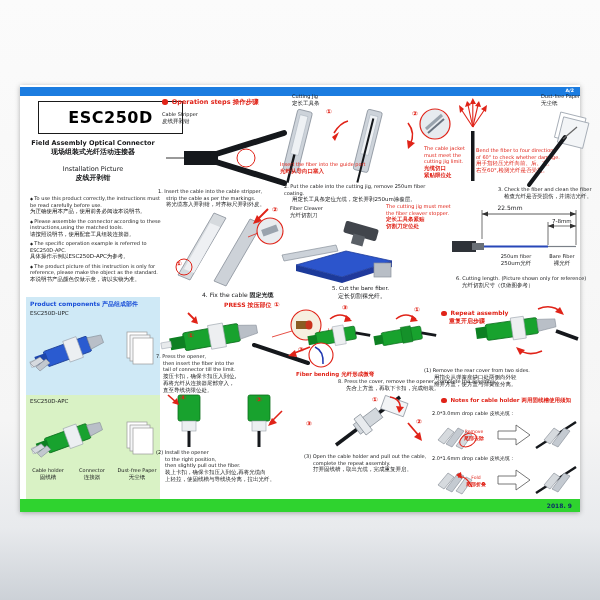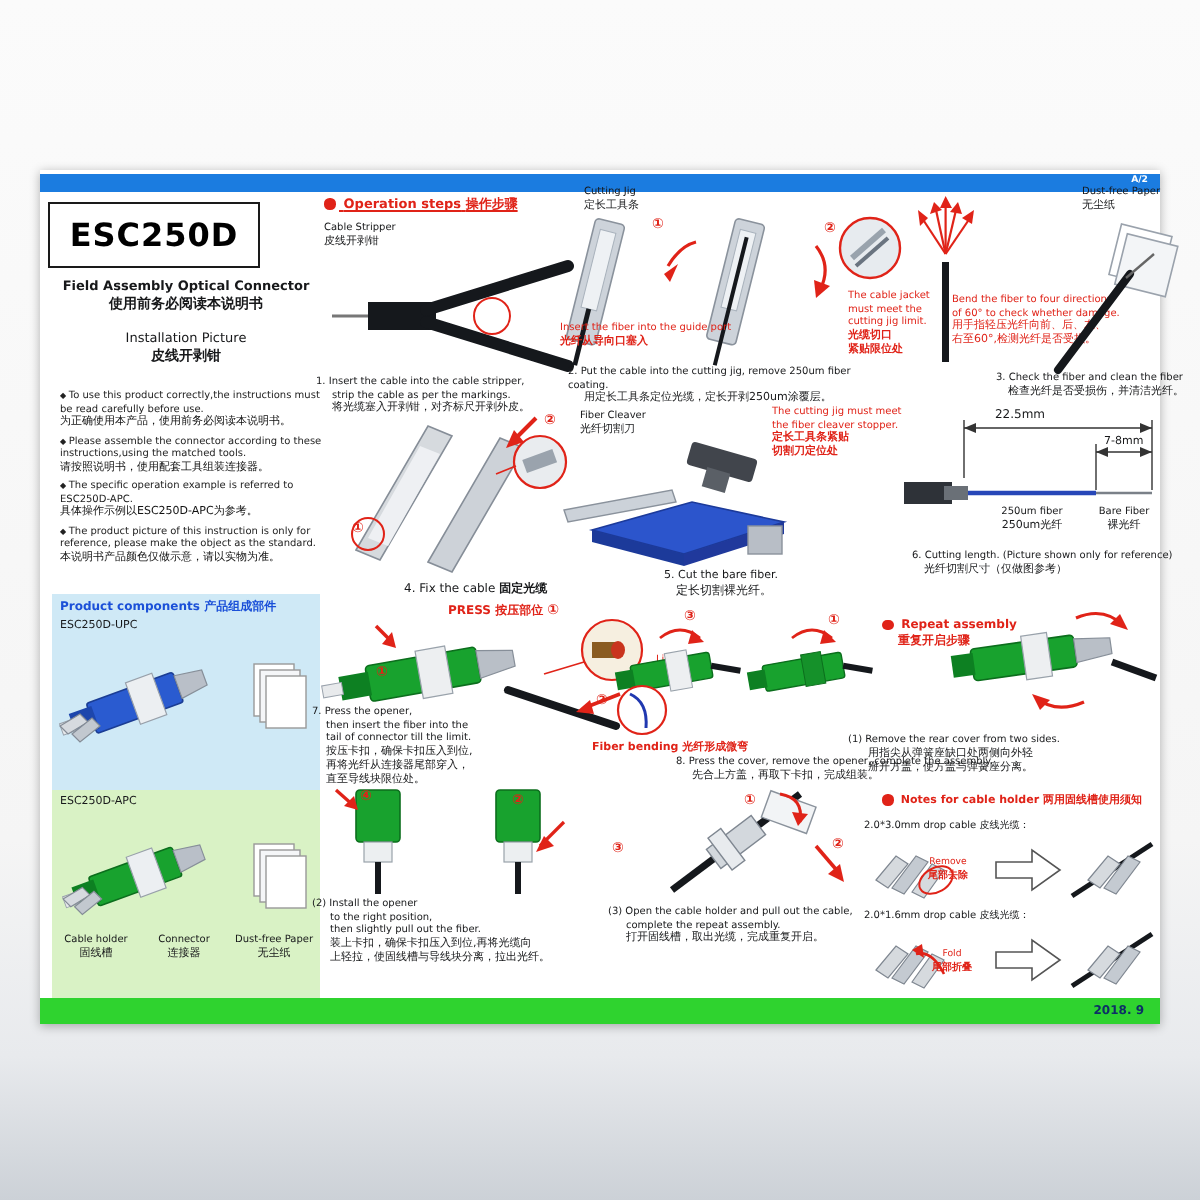--- a/index.html
+++ b/index.html
@@ -12,21 +12,21 @@
         box-shadow:0 1px 5px rgba(0,0,0,.3);}
   .abs{position:absolute;white-space:nowrap;color:#17181a;}
   .wrap{white-space:normal;}
   .s45{font-size:4.6px;line-height:1.3;} .s5{font-size:5px;line-height:1.32;}
   .s55{font-size:5.5px;line-height:1.32;} .s6{font-size:6px;line-height:1.3;}
   .s65{font-size:6.5px;line-height:1.3;} .s7{font-size:7px;line-height:1.3;}
   .b{font-weight:bold;} .red{color:var(--red);} .blue{color:var(--blue);}
   .ctr{text-align:center;}
   .bar-top{position:absolute;left:0;right:0;top:2px;height:9px;background:#1b7ce0;}
   .bar-bot{position:absolute;left:0;right:0;top:414px;height:13px;background:#2fd32f;}
-  .tbox{position:absolute;left:4px;top:16px;width:106px;height:33px;border:1.5px solid #1a1a1a;
+  .tbox{position:absolute;left:18px;top:16px;width:145px;height:33px;border:1.5px solid #1a1a1a;
         display:flex;align-items:center;justify-content:center;text-align:right;}
   .panel{position:absolute;left:6px;top:212px;width:134px;height:202px;}
   .half-b{position:absolute;left:0;top:0;width:134px;height:98px;background:#cfe9f6;}
   .half-g{position:absolute;left:0;top:98px;width:134px;height:104px;background:#d9f2c5;}
   .dot{display:inline-block;width:5.5px;height:5.5px;border-radius:50%;background:var(--red);
        margin-right:2px;vertical-align:middle;}
   .note{margin-bottom:2.5px;}
   .note .en{font-size:5px;line-height:1.3;color:#222;}
   .note .en::before{content:"◆ ";font-size:4px;}
   .note .cn{font-size:5.5px;line-height:1.3;color:#111;}
@@ -40,21 +40,21 @@
 <div class="canvas">
 <div class="page">
 
   <div class="bar-top"></div>
   <div class="abs s45 b" style="right:6px;top:3px;color:#fff;">A/2</div>
 
   <div class="tbox">
     <div class="b" style="font-size:16px;letter-spacing:.5px;">ESC250D</div>
   </div>
   <div class="abs s65 b ctr" style="left:4px;top:54px;width:138px;">Field Assembly Optical Connector</div>
-  <div class="abs s7 b ctr" style="left:4px;top:63px;width:138px;">使用前务必阅读本说明书</div>
+  <div class="abs s7 b ctr" style="left:4px;top:63px;width:138px;">现场组装式光纤活动连接器</div>
   <div class="abs s65 ctr" style="left:4px;top:80px;width:138px;">Installation Picture</div>
   <div class="abs s7 b ctr" style="left:4px;top:89px;width:138px;">皮线开剥钳</div>
 
   <div class="abs wrap" style="left:10px;top:110px;width:132px;">
     <div class="note">
       <div class="en">To use this product correctly,the instructions must be read carefully before use.</div>
       <div class="cn">为正确使用本产品，使用前务必阅读本说明书。</div>
     </div>
     <div class="note">
       <div class="en">Please assemble the connector according to these instructions,using the matched tools.</div>
@@ -120,21 +120,21 @@
         <div class="s5">Connector</div>
         <div class="s55">连接器</div>
       </div>
       <div class="abs ctr" style="left:88px;top:72px;width:46px;">
         <div class="s5">Dust-free Paper</div>
         <div class="s55">无尘纸</div>
       </div>
     </div>
   </div>
 
-  <div class="abs s65 b red" style="left:142px;top:13px;text-decoration:underline;">
+  <div class="abs s65 b red" style="left:142px;top:13px;">
     <span class="dot"></span>
     <span>Operation steps</span>
     <span>操作步骤</span>
   </div>
   <div class="abs" style="left:142px;top:26px;">
     <div class="s5">Cable Stripper</div>
     <div class="s55">皮线开剥钳</div>
   </div>
   <svg style="left:138px;top:42px;" width="130" height="62" viewBox="0 0 130 62">
     <line x1="8" y1="31" x2="60" y2="31" stroke="#777" stroke-width="1.5"></line>

